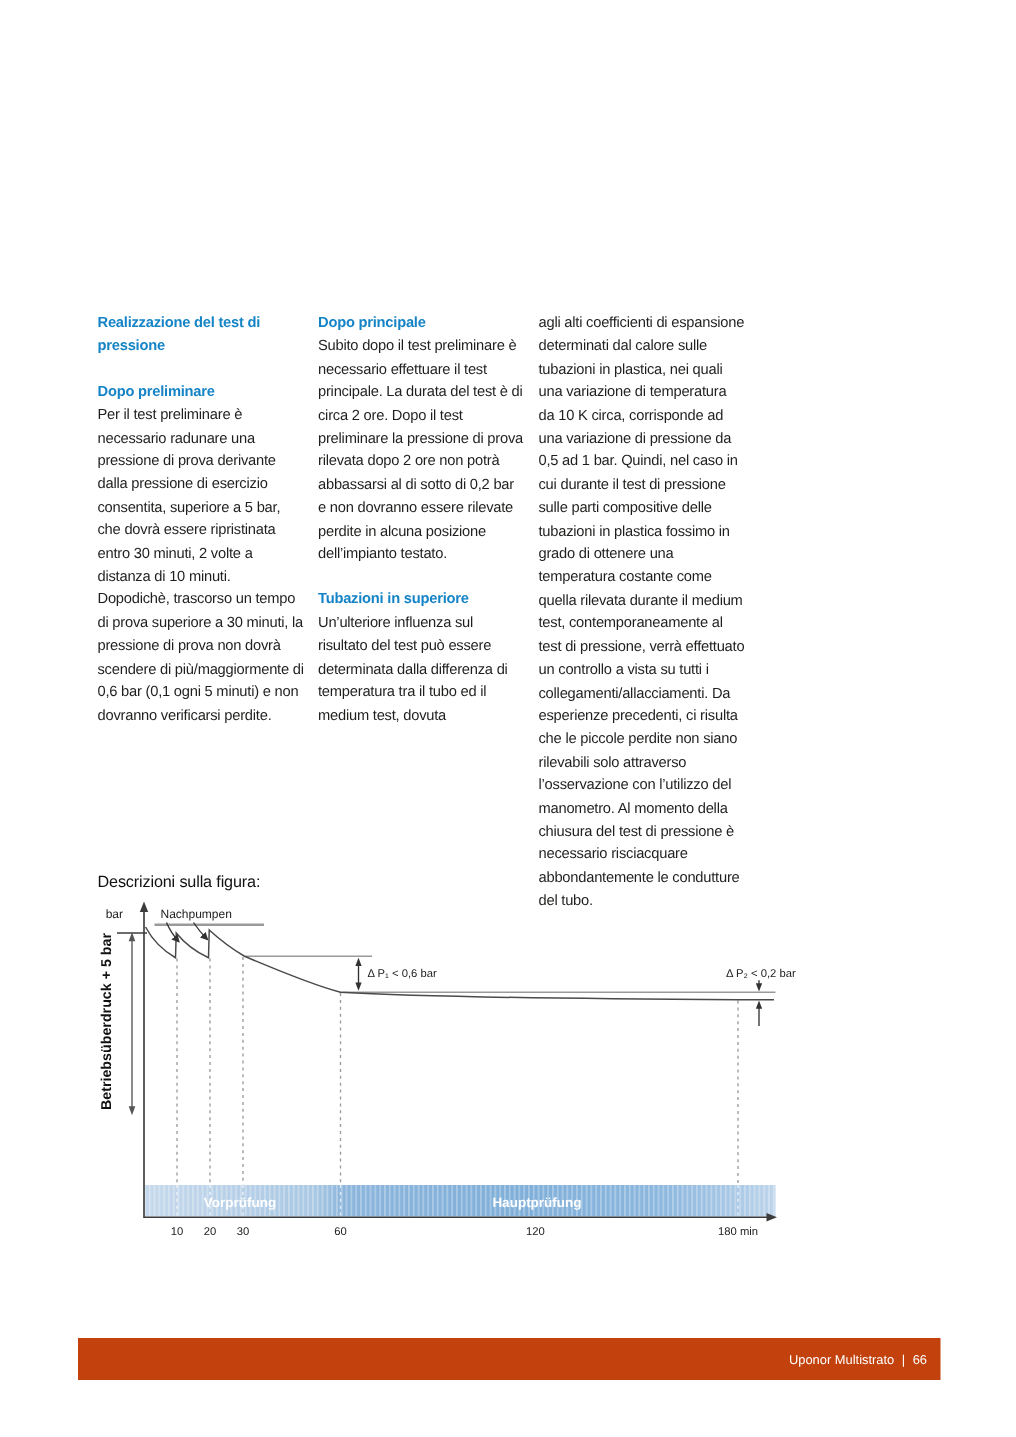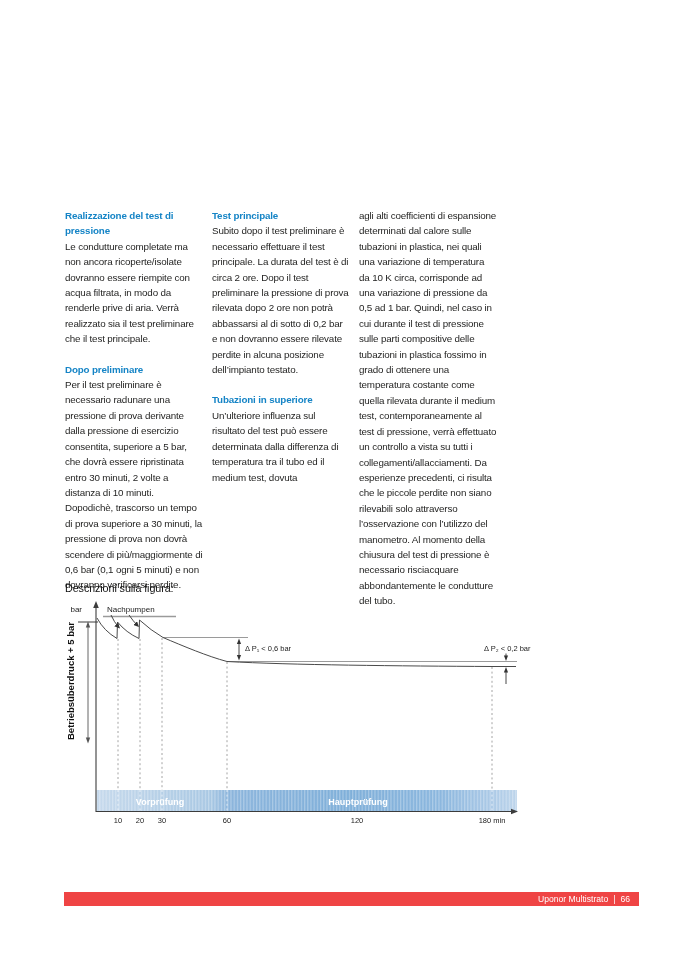--- a/index.html
+++ b/index.html
@@ -16,46 +16,45 @@
   .sec-heading{font-weight:bold;color:#1584c6;}
   .sec p{margin:0;}
   .sec p + p{margin-top:14px;}
   .fig-caption{
     position:absolute;left:65px;top:582px;
     font-size:10.8px;font-weight:normal;color:#111;letter-spacing:-0.1px;
   }
   .chart-svg{position:absolute;left:55px;top:598px;}
   .chart-text{font-family:"Liberation Sans", sans-serif;}
   .footer-bar{
-    position:absolute;left:52px;top:892px;width:575px;height:14px;
-    background:#ef4444;color:#ffffff;font-size:8.6px;
+    position:absolute;left:52px;top:892px;width:575px;height:28px;
+    background:#c2410c;color:#ffffff;font-size:8.6px;
     display:flex;justify-content:flex-end;align-items:center;
-    padding-right:9px;box-sizing:border-box;margin-left:12px;
+    padding-right:9px;box-sizing:border-box;
   }
   .footer-bar .sep{margin:0 5px;}
 </style>
 </head>
 <body>
 
 <div class="columns">
 
   <div class="col">
     <div class="sec">
       <div class="sec-heading">Realizzazione del test di pressione</div>
-      <p>Le condutture completate ma non ancora ricoperte/isolate dovranno essere riempite con acqua filtrata, in modo da renderle prive di aria. Verrà realizzato sia il test preliminare che il test principale.</p>
     </div>
     <div class="sec">
       <div class="sec-heading">Dopo preliminare</div>
       <p>Per il test preliminare è necessario radunare una pressione di prova derivante dalla pressione di esercizio consentita, superiore a 5 bar, che dovrà essere ripristinata entro 30 minuti, 2 volte a distanza di 10 minuti. Dopodichè, trascorso un tempo di prova superiore a 30 minuti, la pressione di prova non dovrà scendere di più/maggiormente di 0,6 bar (0,1 ogni 5 minuti) e non dovranno verificarsi perdite.</p>
     </div>
   </div>
 
   <div class="col">
     <div class="sec">
-      <div class="sec-heading">Test principale</div>
+      <div class="sec-heading">Dopo principale</div>
       <p>Subito dopo il test preliminare è necessario effettuare il test principale. La durata del test è di circa 2 ore. Dopo il test preliminare la pressione di prova rilevata dopo 2 ore non potrà abbassarsi al di sotto di 0,2 bar e non dovranno essere rilevate perdite in alcuna posizione dell’impianto testato.</p>
     </div>
     <div class="sec">
       <div class="sec-heading">Tubazioni in superiore</div>
       <p>Un’ulteriore influenza sul risultato del test può essere determinata dalla differenza di temperatura tra il tubo ed il medium test, dovuta</p>
     </div>
   </div>
 
   <div class="col">
     <div class="sec">

